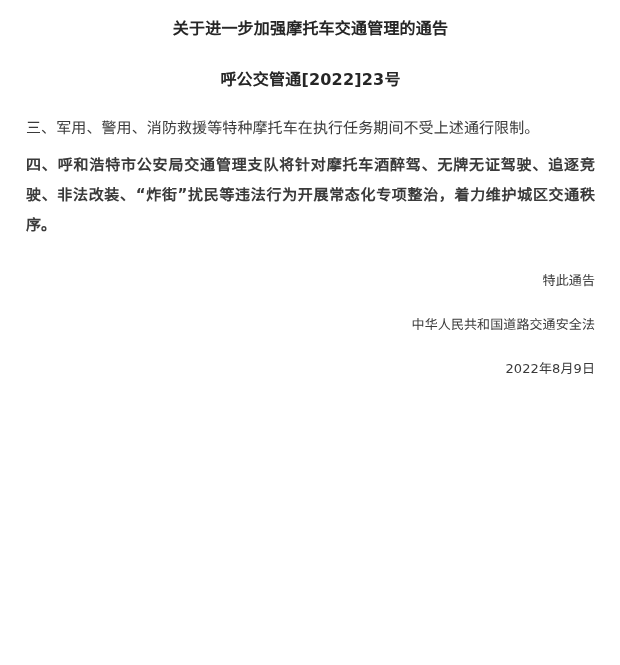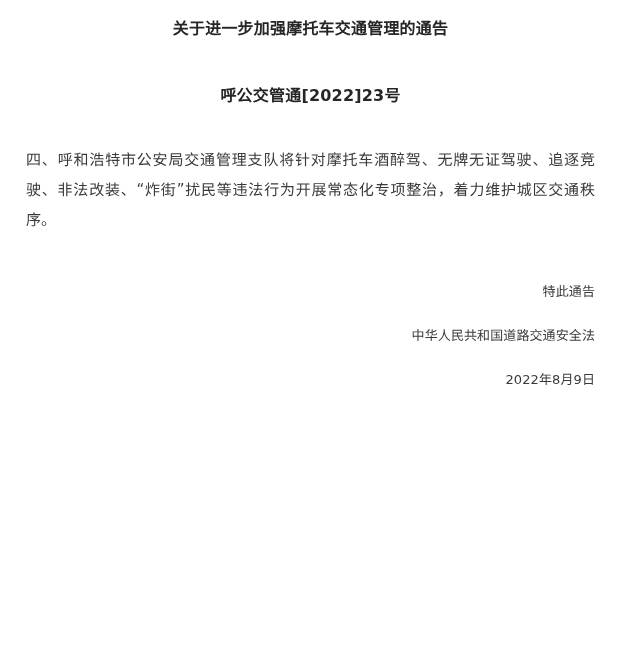--- a/index.html
+++ b/index.html
@@ -33,38 +33,39 @@
     margin: 0;
     padding-top: 18px;
     line-height: 22px;
   }
   .doc-number {
     text-align: center;
     font-size: 16px;
     font-weight: bold;
     color: #262626;
     letter-spacing: 0.2px;
-    margin: 16px;
+    margin: 0;
     padding-top: 29px;
     line-height: 22px;
   }
   .body-block {
     padding-top: 22px;
   }
   .para {
     font-size: 15px;
     line-height: 30px;
     color: #3a3a3a;
     margin: 0 0 7px 0;
     text-align: justify;
     text-justify: inter-ideograph;
     letter-spacing: 0.1px;
   }
   .para:last-child {
-    margin-bottom: 16px;
+    margin-bottom: 0;
+    font-weight: bold;
   }
   .sign-block {
     padding-top: 20px;
   }
   .sign-line {
     font-size: 13px;
     line-height: 30px;
     color: #3a3a3a;
     text-align: right;
     margin: 0;
@@ -83,20 +84,21 @@
 </head>
 <body>
 
 <div class="page">
 
   <h1 class="doc-title">关于进一步加强摩托车交通管理的通告</h1>
 
   <div class="doc-number">呼公交管通[2022]23号</div>
 
   <div class="body-block">
+    <p class="para">三、军用、警用、消防救援等特种摩托车在执行任务期间不受上述通行限制。</p>
     <p class="para">四、呼和浩特市公安局交通管理支队将针对摩托车酒醉驾、无牌无证驾驶、追逐竞驶、非法改装、“炸街”扰民等违法行为开展常态化专项整治，着力维护城区交通秩序。</p>
   </div>
 
   <div class="sign-block">
     <div class="sign-line sign-closing">特此通告</div>
     <div class="sign-line sign-agency">中华人民共和国道路交通安全法</div>
     <div class="sign-line sign-date">2022年8月9日</div>
   </div>
 
 </div>

